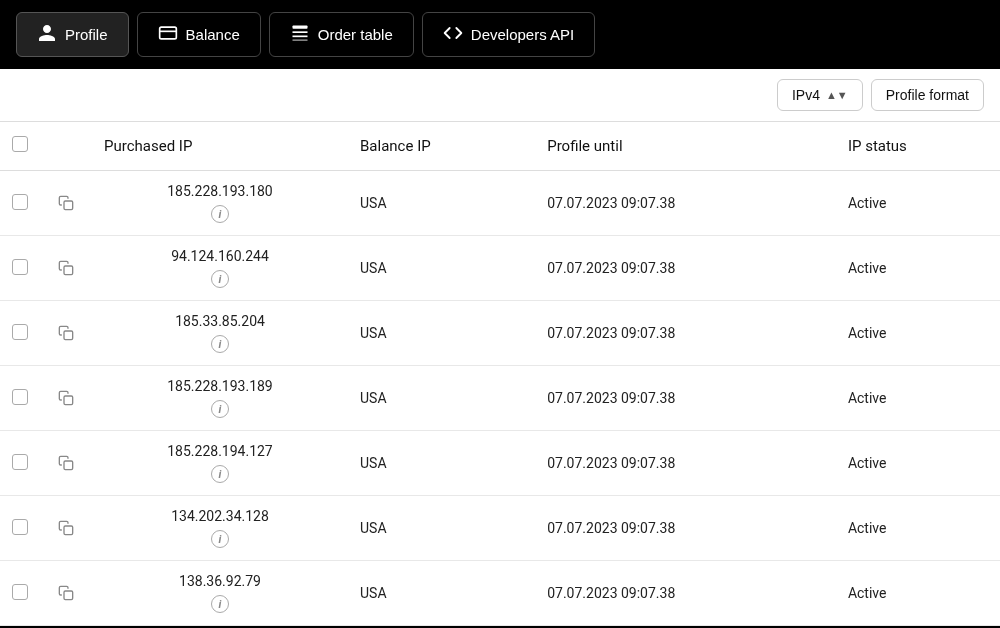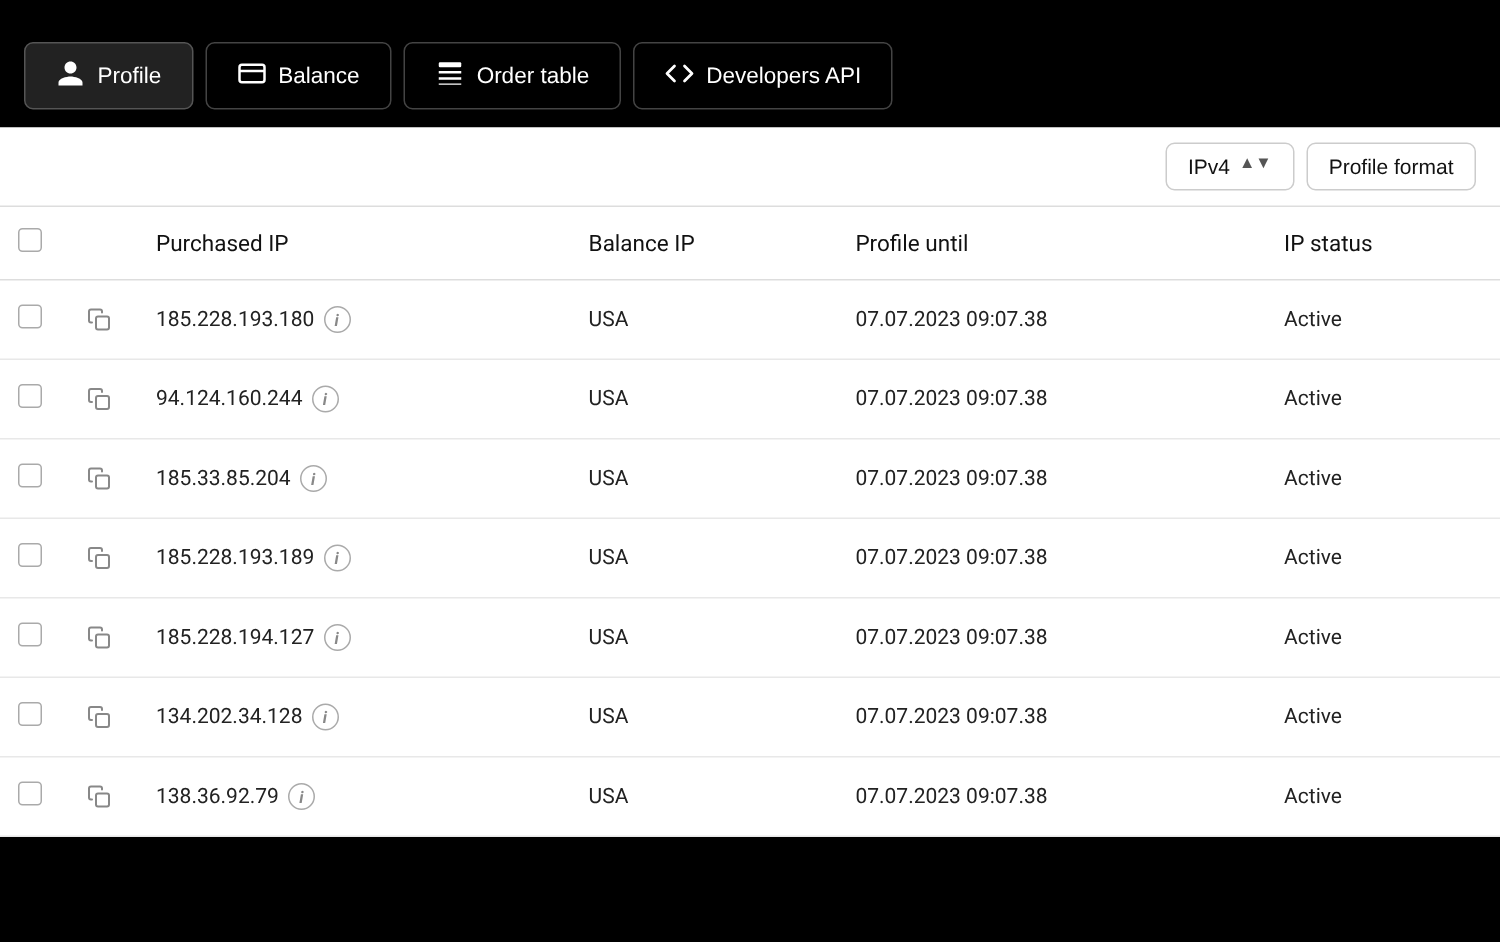--- a/index.html
+++ b/index.html
@@ -11,21 +11,20 @@
       min-height: 628px;
     }
 
     
     .top-nav {
       display: flex;
       align-items: center;
       padding: 12px 16px;
       background: #000;
       gap: 8px;
-      margin-top: 16px;
     }
     .nav-btn {
       display: flex;
       align-items: center;
       gap: 8px;
       padding: 10px 20px;
       border-radius: 6px;
       border: 1.5px solid #444;
       background: transparent;
       color: #fff;
@@ -46,20 +45,21 @@
     .toolbar {
       display: flex;
       justify-content: flex-end;
       align-items: center;
       padding: 10px 16px;
       gap: 8px;
       background: #fff;
     }
     .toolbar-btn {
       display: flex;
+      align-items: center;
       gap: 6px;
       padding: 7px 14px;
       border-radius: 6px;
       border: 1.5px solid #ccc;
       background: #fff;
       color: #111;
       font-size: 14px;
       cursor: pointer;
     }
     .toolbar-btn .chevron {
@@ -129,20 +129,21 @@
       height: 28px;
       cursor: pointer;
       color: #888;
       font-size: 15px;
     }
 
     .ip-cell {
       display: flex;
       align-items: center;
       gap: 6px;
+      flex-direction: column;
     }
     .info-icon {
       display: inline-flex;
       align-items: center;
       justify-content: center;
       width: 18px;
       height: 18px;
       border: 1.5px solid #aaa;
       border-radius: 50%;
       font-size: 11px;

